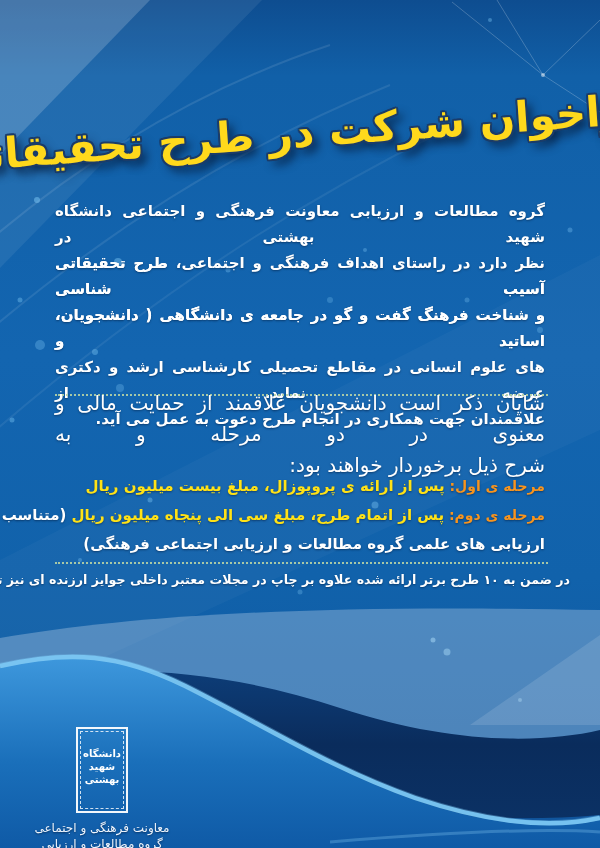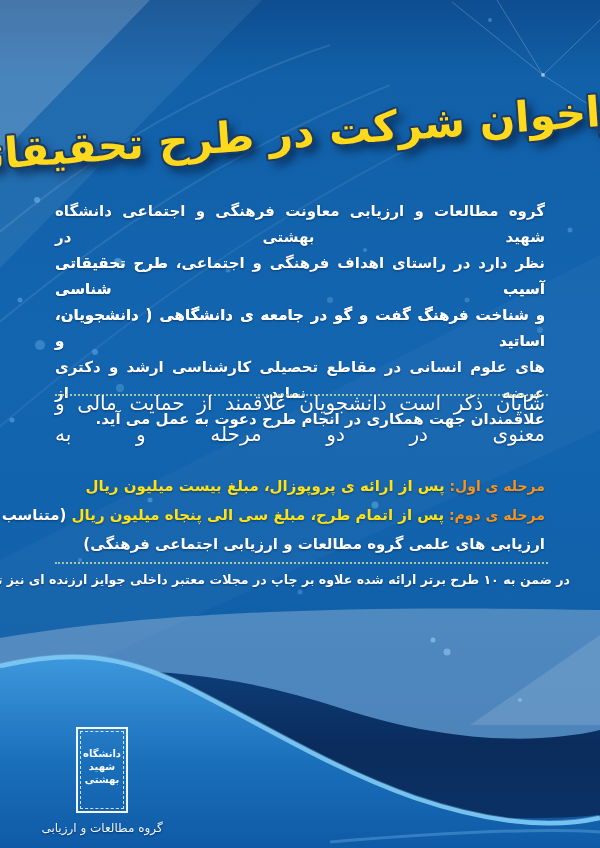--- a/index.html
+++ b/index.html
@@ -132,36 +132,38 @@
       <div class="line line-justify"><span class="seg">نظر دارد در راستای اهداف فرهنگی و اجتماعی، </span><span class="seg seg-em">طرح تحقیقاتی آسیب شناسی</span></div>
       <div class="line line-justify"><span class="seg seg-em">و شناخت فرهنگ گفت و گو در جامعه ی دانشگاهی ( دانشجویان، اساتید و</span></div>
       <div class="line line-justify"><span class="seg">های علوم انسانی در مقاطع تحصیلی کارشناسی ارشد و دکتری عرضه نماید. از</span></div>
       <div class="line line-center"><span class="seg">علاقمندان جهت همکاری در انجام طرح دعوت به عمل می آید.</span></div>
     </div>
 
   <div class="divider divider-1"></div>
 
   <div class="block p2">
       <div class="line line-justify"><span class="seg">شایان ذکر است دانشجویان علاقمند از حمایت مالی و معنوی در دو مرحله و به</span></div>
+      <div class="line line-right"><span class="seg">شرح ذیل برخوردار خواهند بود:</span></div>
     </div>
 
   <div class="block stages">
       <div class="line line-right"><span class="seg seg-label">مرحله ی اول: </span><span class="seg seg-yellow">پس از ارائه ی پروپوزال، مبلغ بیست میلیون ریال</span></div>
       <div class="line line-right"><span class="seg seg-label">مرحله ی دوم: </span><span class="seg seg-yellow">پس از اتمام طرح، مبلغ سی الی پنجاه میلیون ریال </span><span class="seg seg-white">(متناسب با</span></div>
       <div class="line line-right"><span class="seg seg-white">ارزیابی های علمی گروه مطالعات و ارزیابی اجتماعی فرهنگی)</span></div>
     </div>
 
   <div class="divider divider-2"></div>
 
   <div class="note">در ضمن به ۱۰ طرح برتر ارائه شده علاوه بر چاپ در مجلات معتبر داخلی جوایز ارزنده ای نیز تعلق می گیرد.</div>
 
   <div class="logo-block">
     <div class="logo-box">
       <span class="lw">دانشگاه</span>
       <span class="lw">شهید</span>
       <span class="lw">بهشتی</span>
     </div>
     <div class="logo-captions">
+      <div>معاونت فرهنگی و اجتماعی</div>
       <div>گروه مطالعات و ارزیابی</div>
     </div>
   </div>
 
 </div>
 
 </body></html>

